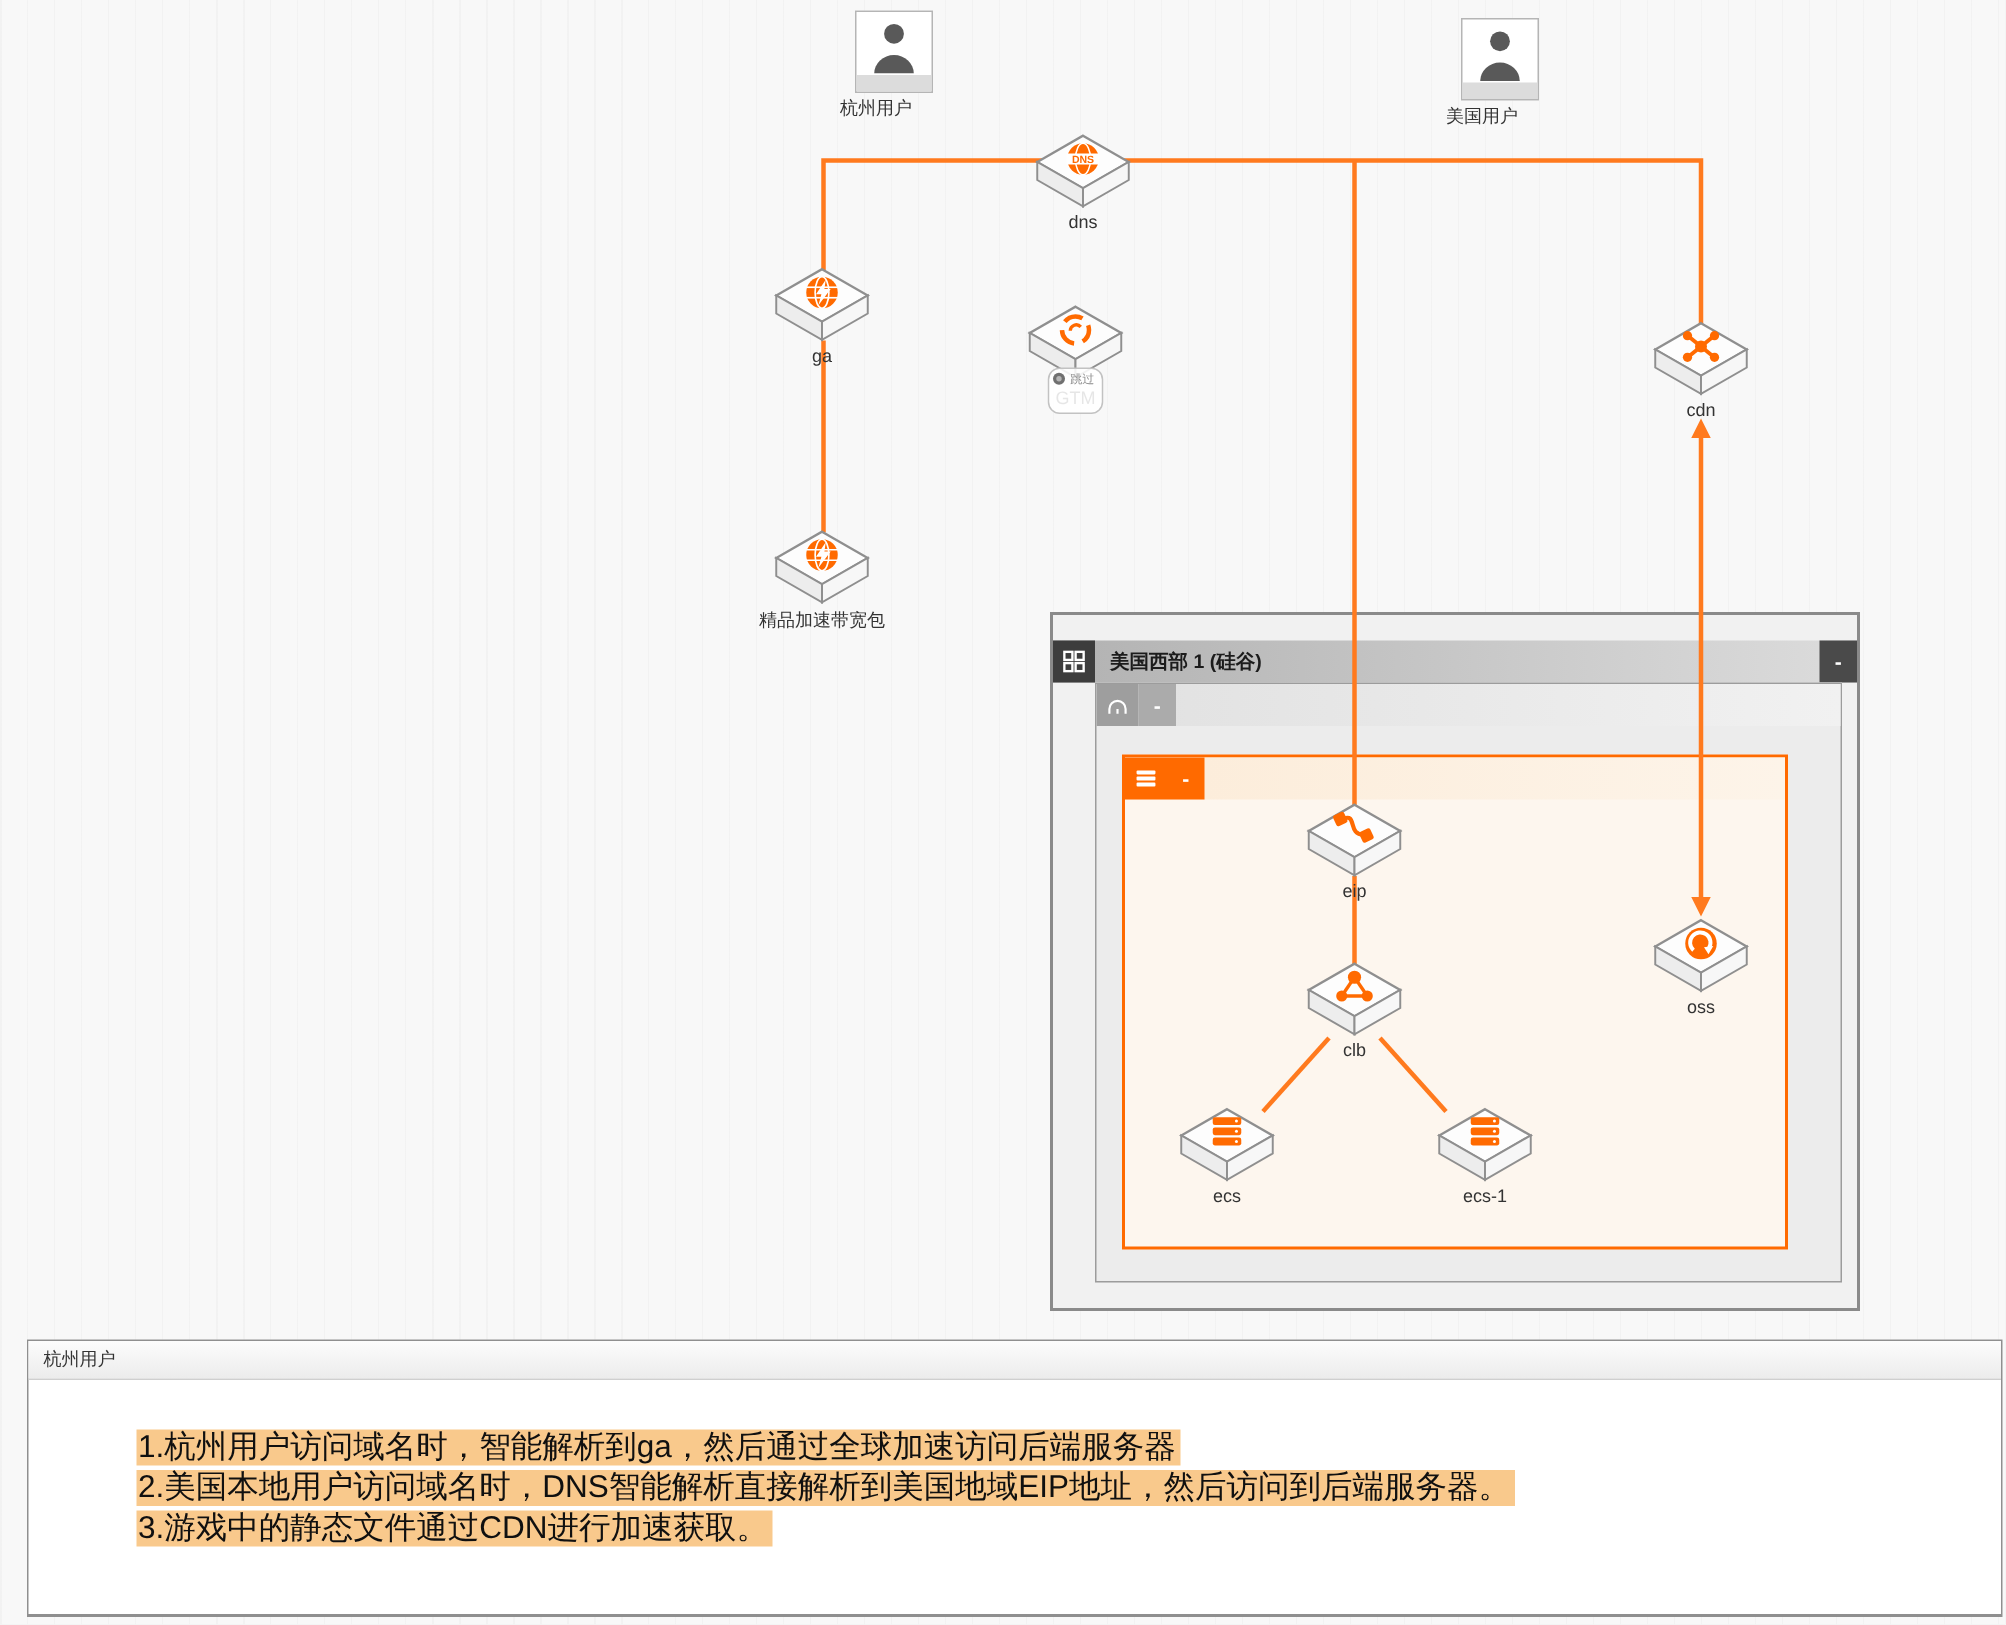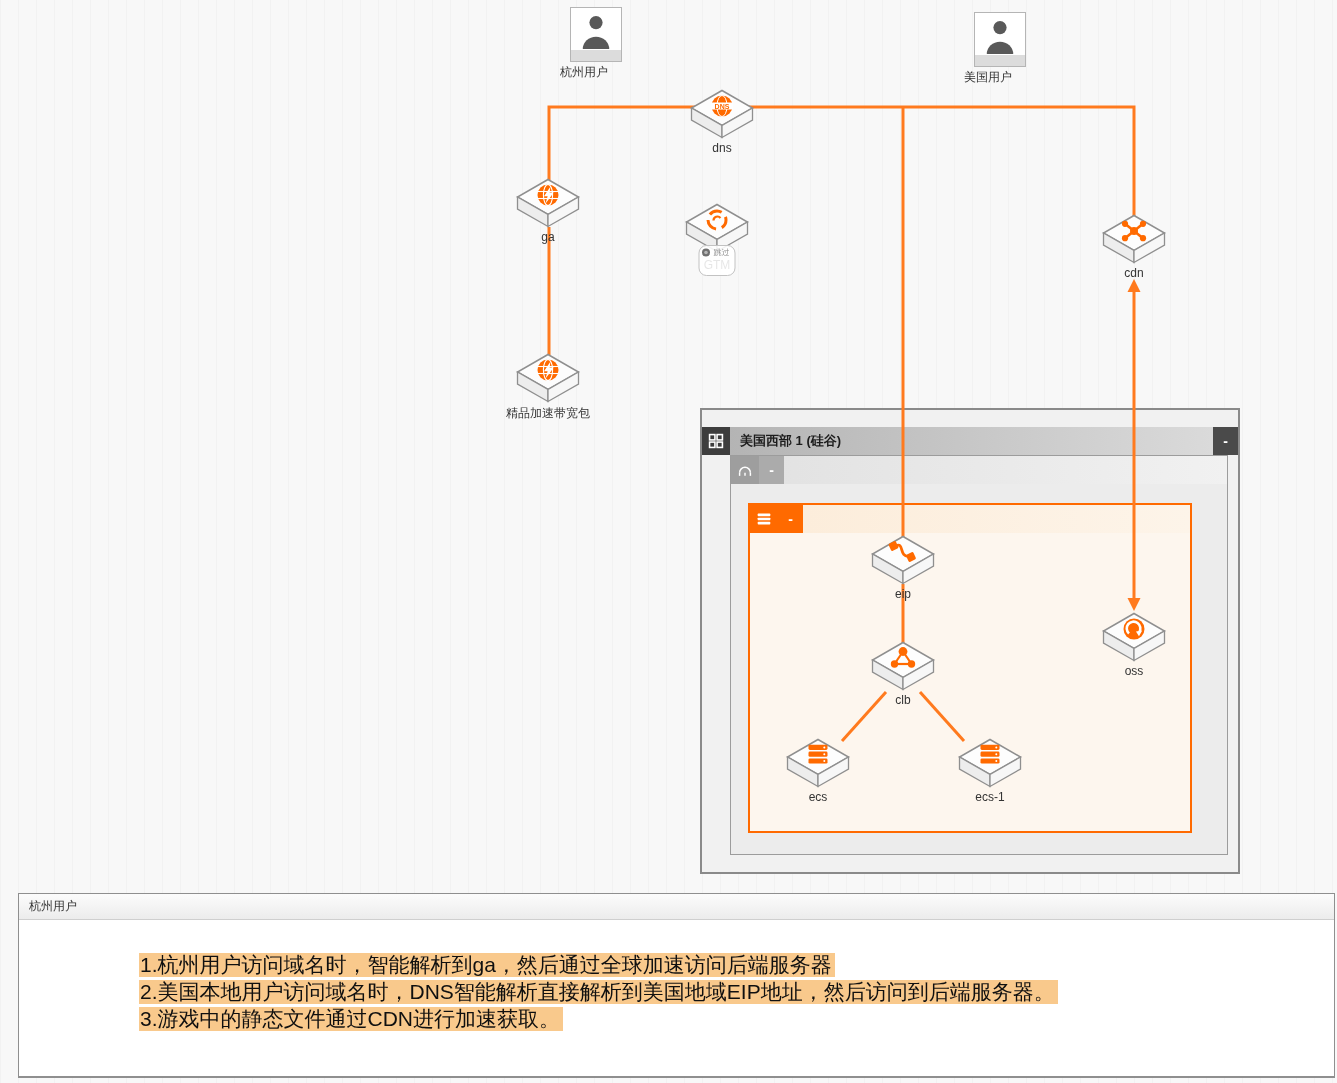--- a/index.html
+++ b/index.html
@@ -39,21 +39,21 @@
   .gtm-badge{position:absolute;left:50%;transform:translateX(-50%);top:42px;display:flex;align-items:center;gap:3px;
     height:13px;padding:0 5px 16px 2px;border:1px solid #c2c2c2;border-radius:8px;background:rgba(255,255,255,.88);
     font-size:8px;color:#8c8c8c;white-space:nowrap;z-index:11;}
   .gtm-label{top:55px;}
   
   .notes{position:absolute;left:18px;top:893px;width:1317px;height:185px;box-sizing:border-box;background:#fff;
     border:1px solid #8f8f8f;border-bottom-width:2px;z-index:20;}
   .notes-header{height:25px;background:linear-gradient(#fcfcfc,#ececec);border-bottom:1px solid #cfcfcf;
     display:flex;align-items:center;padding-left:10px;font-size:12px;color:#333;}
   .notes-body{padding:31px 10px 0 72px;}
-  .note-line{line-height:27px;font-size:21px;color:#101010;margin-left:48px;}
+  .note-line{line-height:27px;font-size:21px;color:#101010;}
   .note-line .hl{background:#F9C98C;padding:0 3px 1px 1px;}
 </style>
 </head>
 <body>
 
 <svg width="0" height="0" style="position:absolute" aria-hidden="true">
   <defs>
     <g id="hexbase">
       <polygon points="32,1.5 62.5,19 32,36.5 1.5,19" fill="#fdfdfd" stroke="#8f8f8f" stroke-width="1.6"></polygon>
       <polygon points="1.5,19 32,36.5 32,48.5 1.5,31" fill="#ededed" stroke="#8f8f8f" stroke-width="1.3"></polygon>

